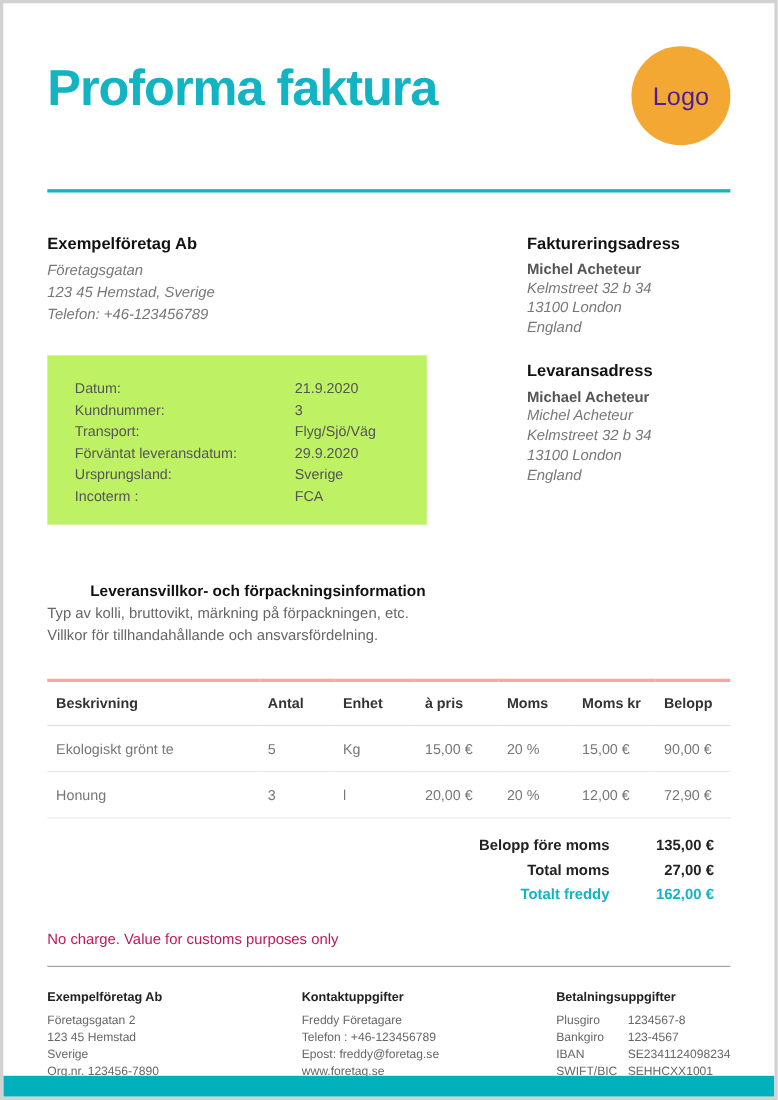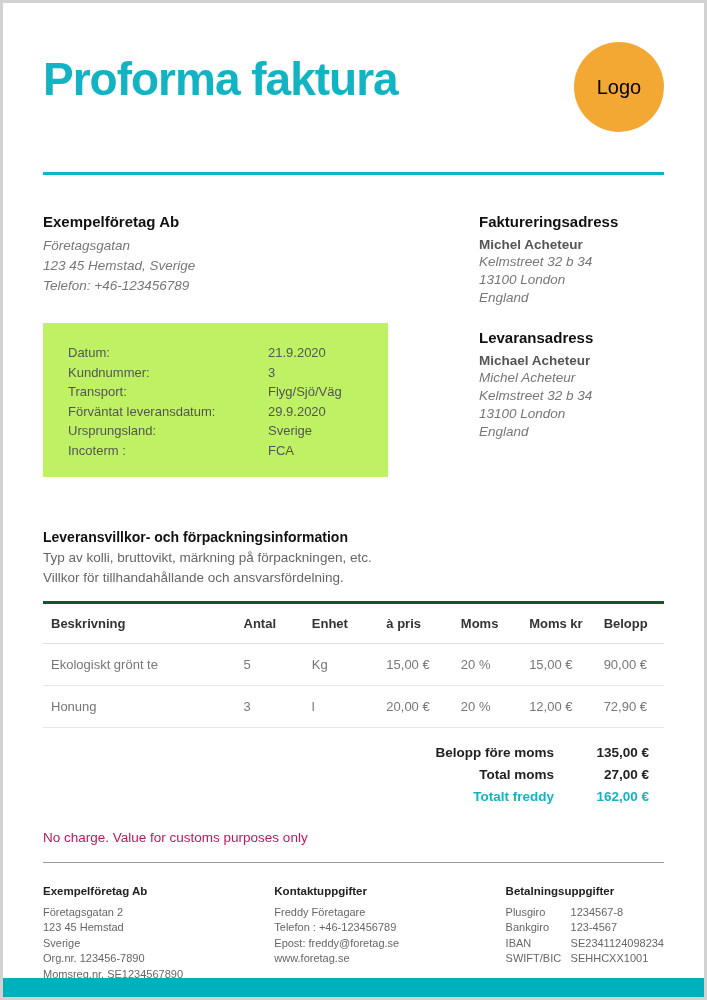--- a/index.html
+++ b/index.html
@@ -29,22 +29,22 @@
     color: #12b4c4;
     letter-spacing: -1px;
     margin-top: 12px;
     line-height: 1.1;
   }
   .logo-badge {
     width: 90px;
     height: 90px;
     border-radius: 50%;
     background: #f3a833;
-    color: #000000;
-    font-size: 20px;
+    color: #4c1d95;
+    font-size: 23px;
     display: flex;
     align-items: center;
     justify-content: center;
     flex: 0 0 auto;
   }
   .accent-divider {
     height: 3px;
     background: #12b4c4;
     margin-top: 40px;
   }
@@ -70,31 +70,31 @@
     width: 345px;
     background: #bef264;
     padding: 20px 10px 16px 25px;
   }
   .detail-row { display: flex; line-height: 19.6px; font-size: 13px; color: #555; }
   .detail-label { width: 200px; flex: 0 0 auto; }
   .detail-value { flex: 1; }
 
   
   .terms { margin-top: 52px; }
-  .terms-heading { font-size: 14px; font-weight: 700; color: #111; }
+  .terms-heading { font-size: 14px; font-weight: 700; color: #111; margin-left: 39px; }
   .terms-lines { margin-top: 3px; }
   .terms-lines div { font-size: 13.5px; color: #666; line-height: 20px; }
 
   
   .items-table {
     width: 100%;
     border-collapse: collapse;
     table-layout: fixed;
-    margin-top: 13px;
-    border-top: 3px solid #14532d;
+    margin-top: 29px;
+    border-top: 3px solid #fca5a5;
   }
   .items-table th {
     text-align: left;
     font-size: 13px;
     font-weight: 700;
     color: #333;
     padding: 12px 4px 12px 8px;
     border-bottom: 1px solid #ddd;
   }
   .items-table td {

